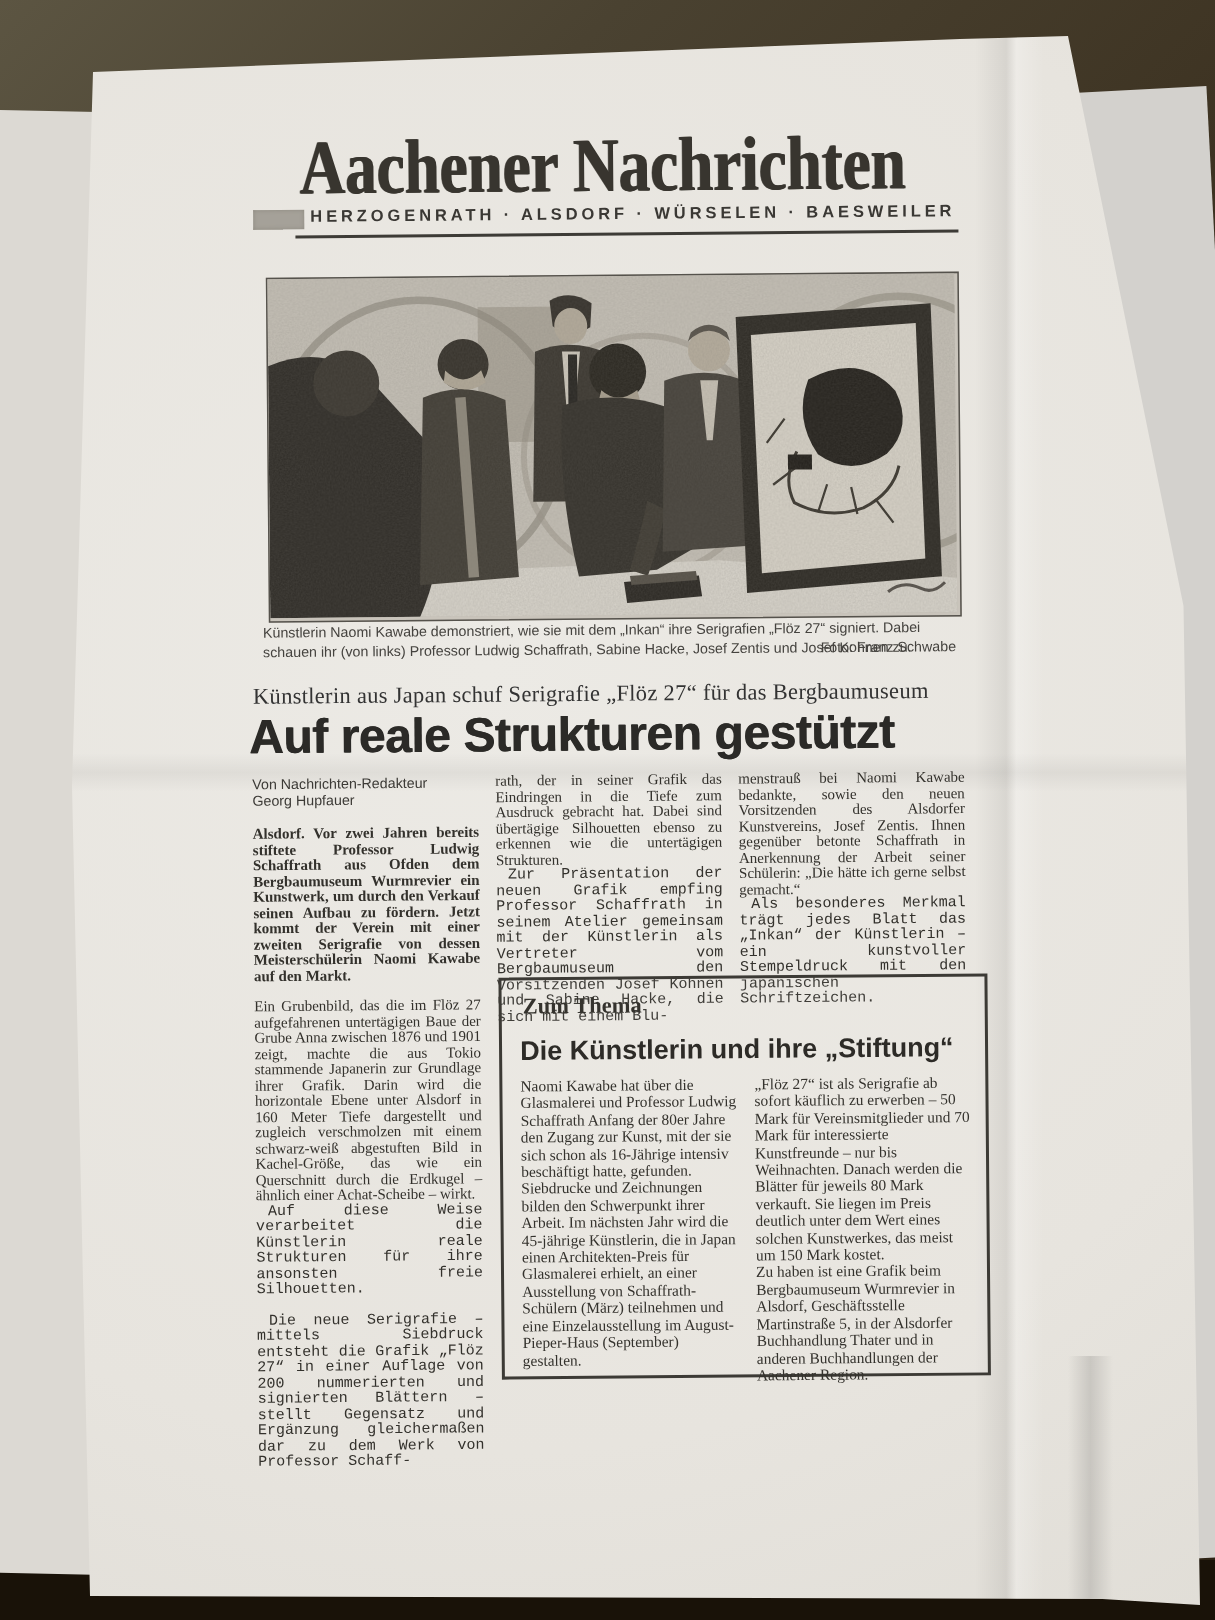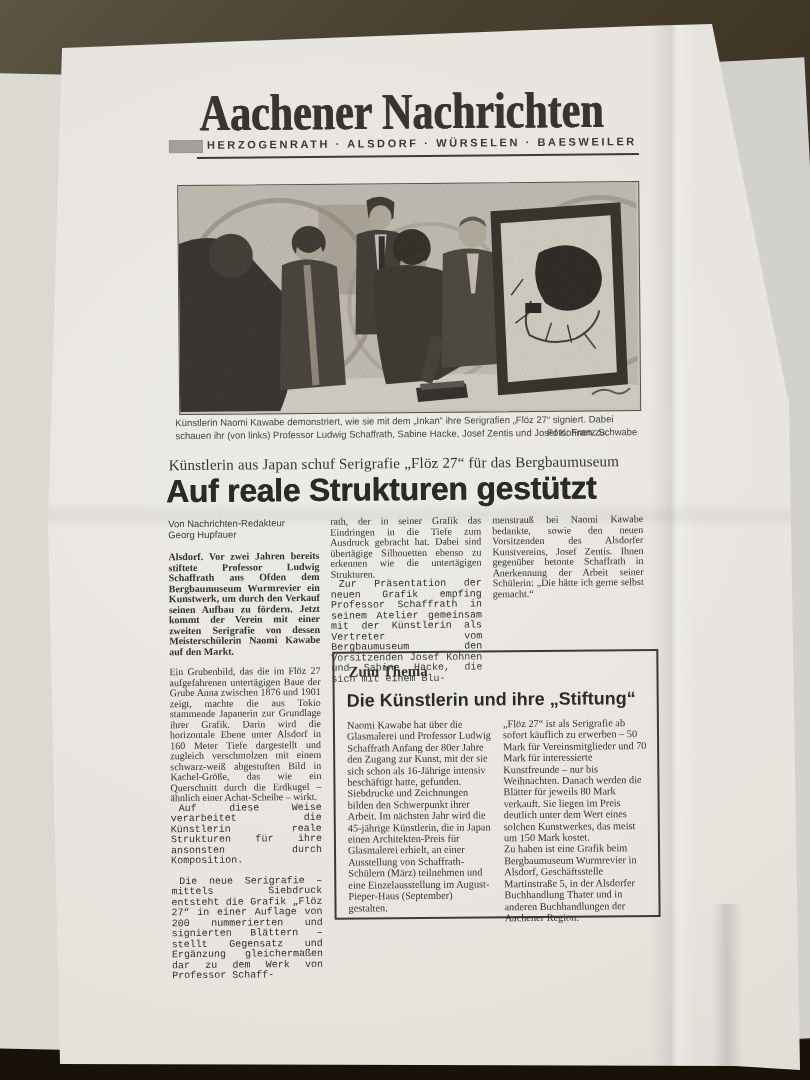--- a/index.html
+++ b/index.html
@@ -166,29 +166,30 @@
 
     <div class="kicker">Künstlerin aus Japan schuf Serigrafie „Flöz 27“ für das Bergbaumuseum</div>
     <div class="headline">Auf reale Strukturen gestützt</div>
 
     <div class="bodytext">
       <div class="col">
         <div class="byline">Von Nachrichten-Redakteur</div>
         <div class="byline">Georg Hupfauer</div>
         <p class="lead gap">Alsdorf.  Vor zwei Jahren bereits stiftete Professor Ludwig Schaffrath aus Ofden dem Bergbaumuseum Wurmrevier ein Kunstwerk, um durch den Verkauf seinen Aufbau zu fördern. Jetzt kommt der Verein mit einer zweiten Serigrafie von dessen Meisterschülerin Naomi Kawabe auf den Markt.</p>
         <p class="gap">Ein Grubenbild, das die im Flöz 27 aufgefahrenen untertägigen Baue der Grube Anna zwischen 1876 und 1901 zeigt, machte die aus Tokio stammende Japanerin zur Grundlage ihrer Grafik. Darin wird die horizontale Ebene unter Alsdorf in 160 Meter Tiefe dargestellt und zugleich verschmolzen mit einem schwarz-weiß abgestuften Bild in Kachel-Größe, das wie ein Querschnitt durch die Erdkugel – ähnlich einer Achat-Scheibe – wirkt.</p>
-        <p class="ind">Auf diese Weise verarbeitet die Künstlerin reale Strukturen für ihre ansonsten durch Komposition.</p>
+        <p class="ind">Auf diese Weise verarbeitet die Künstlerin reale Strukturen für ihre ansonsten freie Silhouetten.</p>
         <p class="gap ind">Die neue Serigrafie – mittels Siebdruck entsteht die Grafik „Flöz 27“ in einer Auflage von 200 nummerierten und signierten Blättern – stellt Gegensatz und Ergänzung gleichermaßen dar zu dem Werk von Professor Schaff-</p>
       </div>
       <div class="col">
         <p>rath, der in seiner Grafik das Eindringen in die Tiefe zum Ausdruck gebracht hat. Dabei sind übertägige Silhouetten ebenso zu erkennen wie die untertägigen Strukturen.</p>
         <p class="ind">Zur Präsentation der neuen Grafik empfing Professor Schaffrath in seinem Atelier gemeinsam mit der Künstlerin als Vertreter vom Bergbaumuseum den Vorsitzenden Josef Kohnen und Sabine Hacke, die sich mit einem Blu-</p>
       </div>
       <div class="col">
         <p>menstrauß bei Naomi Kawabe bedankte, sowie den neuen Vorsitzenden des Alsdorfer Kunstvereins, Josef Zentis. Ihnen gegenüber betonte Schaffrath in Anerkennung der Arbeit seiner Schülerin: „Die hätte ich gerne selbst gemacht.“</p>
+        <p class="ind">Als besonderes Merkmal trägt jedes Blatt das „Inkan“ der Künstlerin – ein kunstvoller Stempeldruck mit den japanischen Schriftzeichen.</p>
       </div>
     </div>
 
     <div class="infobox">
       <div class="overline">Zum Thema</div>
       <div class="box-title">Die Künstlerin und ihre „Stiftung“</div>
       <div class="box-cols">
         <div class="box-col">
           <p>Naomi Kawabe hat über die Glasmalerei und Professor Ludwig Schaffrath Anfang der 80er Jahre den Zugang zur Kunst, mit der sie sich schon als 16-Jährige intensiv beschäftigt hatte, gefunden. Siebdrucke und Zeichnungen bilden den Schwerpunkt ihrer Arbeit. Im nächsten Jahr wird die 45-jährige Künstlerin, die in Japan einen Architekten-Preis für Glasmalerei erhielt, an einer Ausstellung von Schaffrath-Schülern (März) teilnehmen und eine Einzelausstellung im August-Pieper-Haus (September) gestalten.</p>
         </div>

